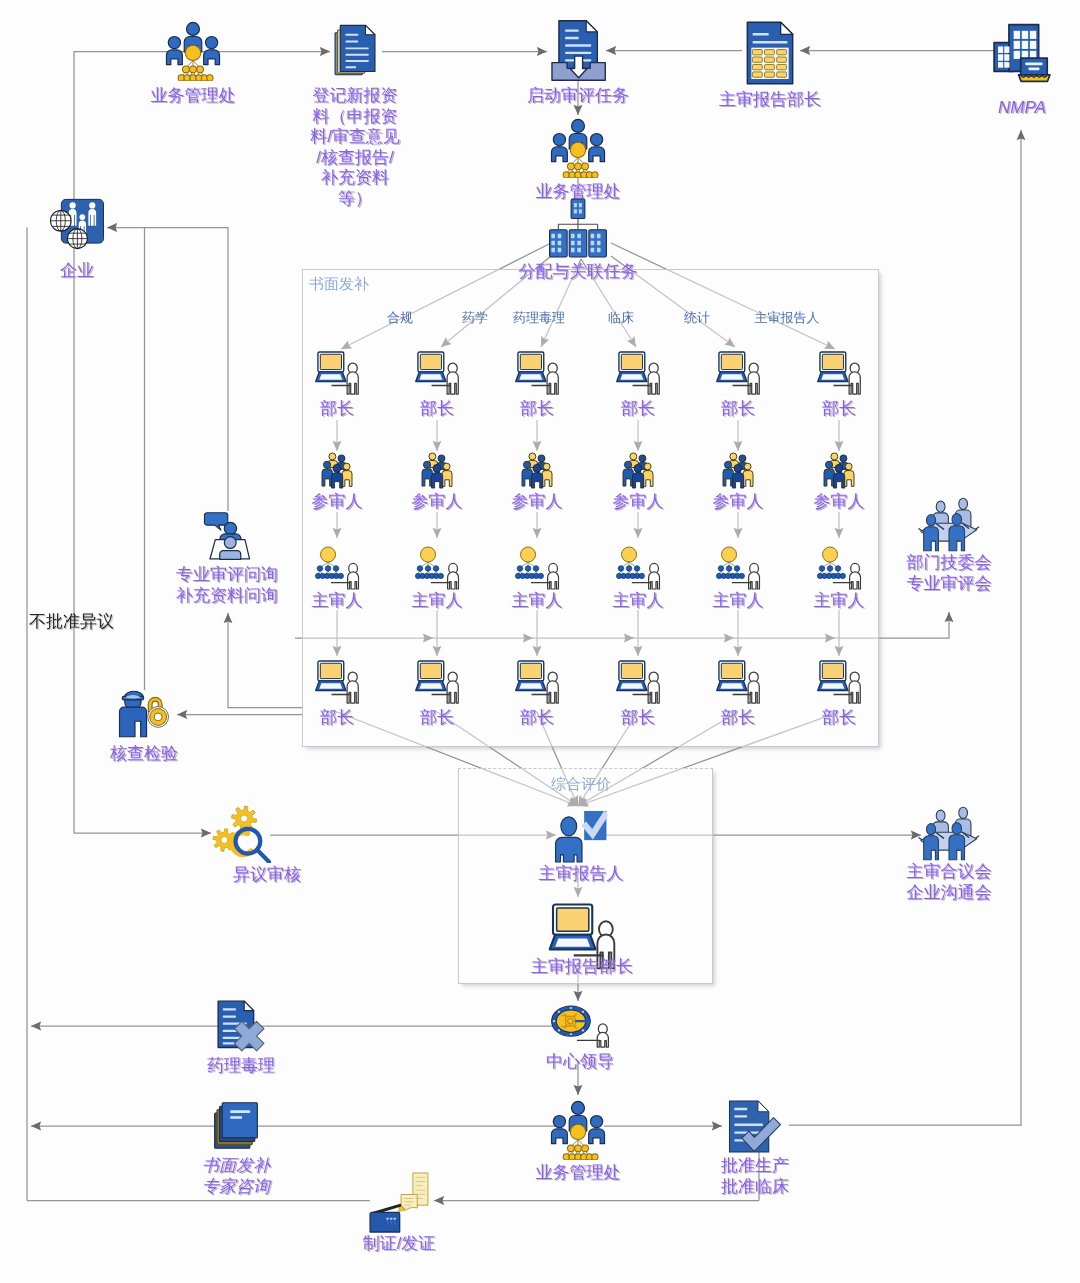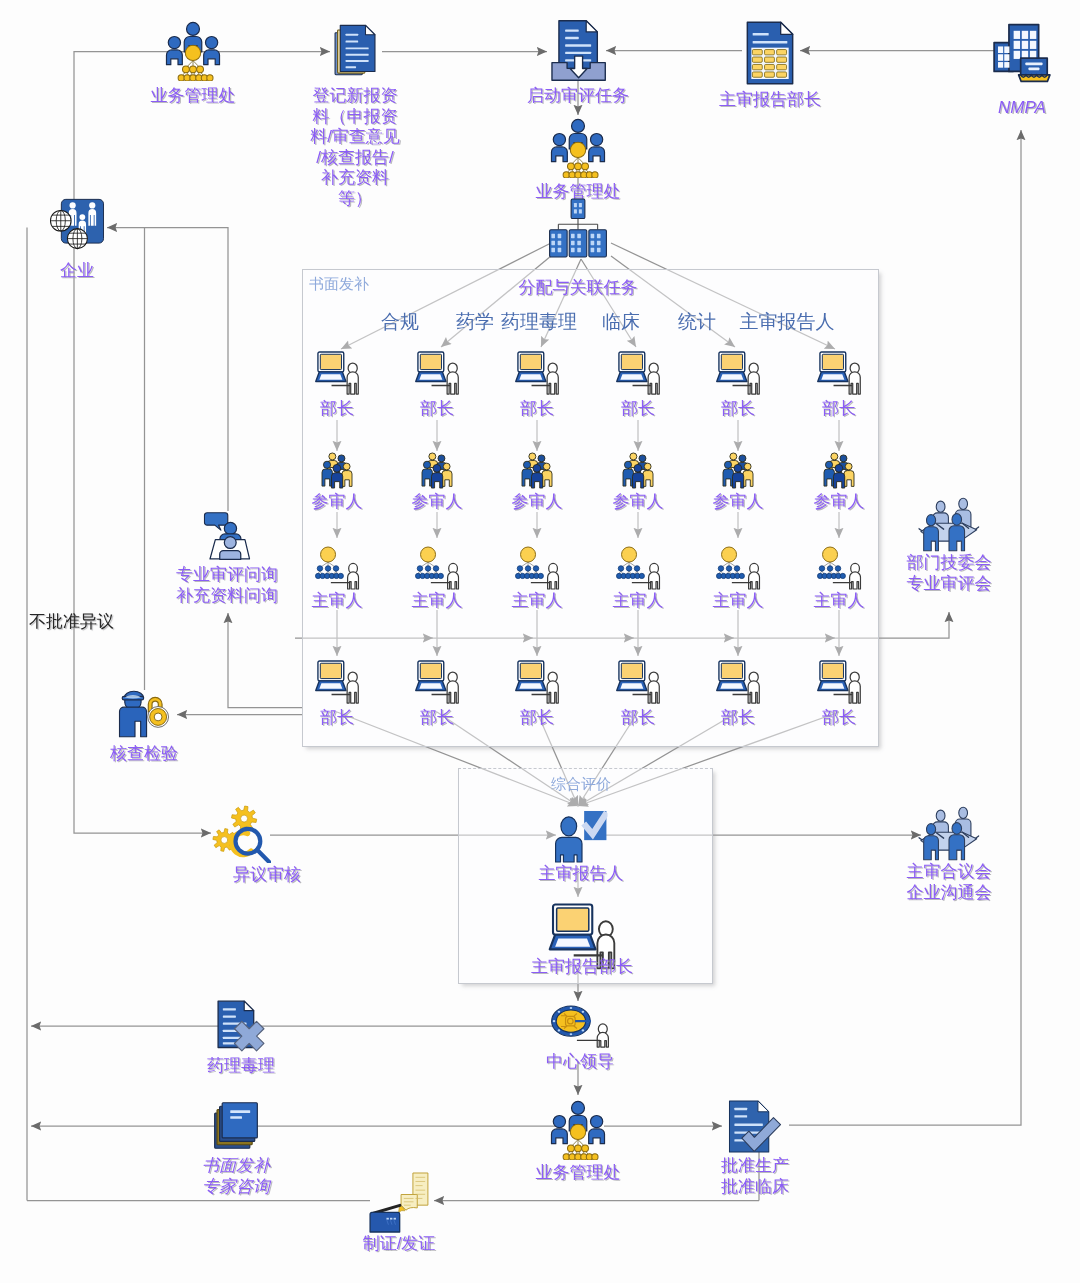--- a/index.html
+++ b/index.html
@@ -11,21 +11,21 @@
   svg.layer{position:absolute;left:0;top:0;width:1080px;height:1283px;overflow:visible;pointer-events:none;}
   .node{position:absolute;}
   .node .ico{position:absolute;left:50%;transform:translateX(-50%);}
   .node .lbl{position:absolute;left:50%;transform:translateX(-50%);
              font-size:17px;line-height:20.5px;white-space:pre;text-align:center;color:#8b5cf6;
              text-shadow:1.3px 1.3px 0.6px rgba(168,168,172,.8);}
   .groupbox{position:absolute;border:1px solid #c6c9cf;background:rgba(253,253,254,0.45);
             box-shadow:3px 3px 4px -1px rgba(150,150,155,.42);}
   .groupbox.dashedtop{border-top:1px dashed #c6c9cf;}
   .grouplabel{position:absolute;font-size:15px;white-space:nowrap;}
-  .edgelabel{position:absolute;font-size:19px;white-space:nowrap;}
+  .edgelabel{position:absolute;font-size:13px;white-space:nowrap;}
   .plainlabel{position:absolute;font-size:17px;white-space:nowrap;
               text-shadow:1.2px 1.2px 0.8px rgba(165,165,170,.7);}
 </style>
 </head>
 <body>
 
 <div id="stage">
   <svg class="layer" id="edges">
       <defs>
         <marker id="ar" markerWidth="12" markerHeight="10" refX="10.4" refY="4.6" orient="auto" markerUnits="userSpaceOnUse">
@@ -321,21 +321,21 @@
               <rect x="22.5" y="49.6" width="3.6" height="4.6" rx="0.4"></rect>
               <rect x="28.8" y="49.6" width="3.6" height="4.6" rx="0.4"></rect>
               <rect x="42.2" y="35.6" width="3.6" height="4.6" rx="0.4"></rect>
               <rect x="48.5" y="35.6" width="3.6" height="4.6" rx="0.4"></rect>
               <rect x="42.2" y="42.6" width="3.6" height="4.6" rx="0.4"></rect>
               <rect x="48.5" y="42.6" width="3.6" height="4.6" rx="0.4"></rect>
               <rect x="42.2" y="49.6" width="3.6" height="4.6" rx="0.4"></rect>
               <rect x="48.5" y="49.6" width="3.6" height="4.6" rx="0.4"></rect>
   </g>
 </svg></div>
-        <div class="lbl" style="top:262px;margin-top:16px;">分配与关联任务</div>
+        <div class="lbl" style="top:262px;">分配与关联任务</div>
       </div>
       <div class="node" style="left:107px;top:0;width:240px;height:0;">
         <div class="ico" style="top:511px;">
 <svg width="47" height="50" viewBox="-1.20 -0.20 49.20 50.70">
   <path d="M2.6,0.8 H21.4 a2.8,2.8 0 0 1 2.8,2.8 V11.0 a2.8,2.8 0 0 1 -2.8,2.8 H14.6 L17.0,19.0 L10.6,13.8 H2.6 a2.8,2.8 0 0 1 -2.8,-2.8 V3.6 A2.8,2.8 0 0 1 2.6,0.8 Z" fill="#3471c4" stroke="#1b2c4d" stroke-width="1.2" stroke-linejoin="round"></path>
   <g stroke="#1b2c4d" stroke-width="1.3" stroke-linejoin="round">
     <circle cx="27.0" cy="17.2" r="6.4" fill="#3471c4"></circle>
     <path d="M16.0,31.5 V28.2 a5.2,5.2 0 0 1 5.2,-5.2 h11.6 a5.2,5.2 0 0 1 5.2,5.2 V31.5 Z" fill="#3471c4"></path>
     <path d="M5.6,49.2 L11.2,29.0 H42.2 L47.0,49.2 Z" fill="#ffffff"></path>
     <circle cx="26.8" cy="32.0" r="6.2" fill="#9db4e0"></circle>

